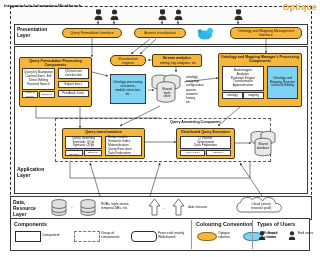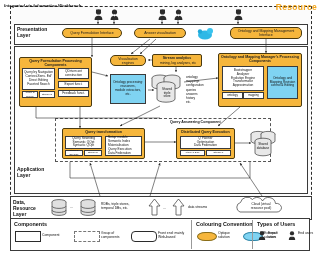--- a/index.html
+++ b/index.html
@@ -99,21 +99,21 @@
   }
 </style>
 </head>
 <body>
 
 <div id="root">
 
   <div class="optique-frame"></div>
 
   <div class="integrated-label">Integrated via Information Workbench</div>
-  <div class="optique-logo">Resource</div>
+  <div class="optique-logo">Optique</div>
 
   <div class="band" style="left:14px;top:24px;width:292px;height:19px;"></div>
   <div class="layer-title" style="left:17px;top:26px;width:40px;">Presentation Layer</div>
 
   <div class="ob" style="left:62px;top:28px;width:60px;height:10px;">Query Formulation Interface</div>
   <div class="ob" style="left:134px;top:28px;width:52px;height:10px;">Answer visualisation</div>
   <div class="ob" style="left:230px;top:27px;width:72px;height:12px;">Ontology and Mapping Management Interface</div>
 
   <div class="band" style="left:14px;top:46px;width:292px;height:146px;"></div>
   <div class="layer-title" style="left:17px;top:166px;width:40px;">Application Layer</div>

